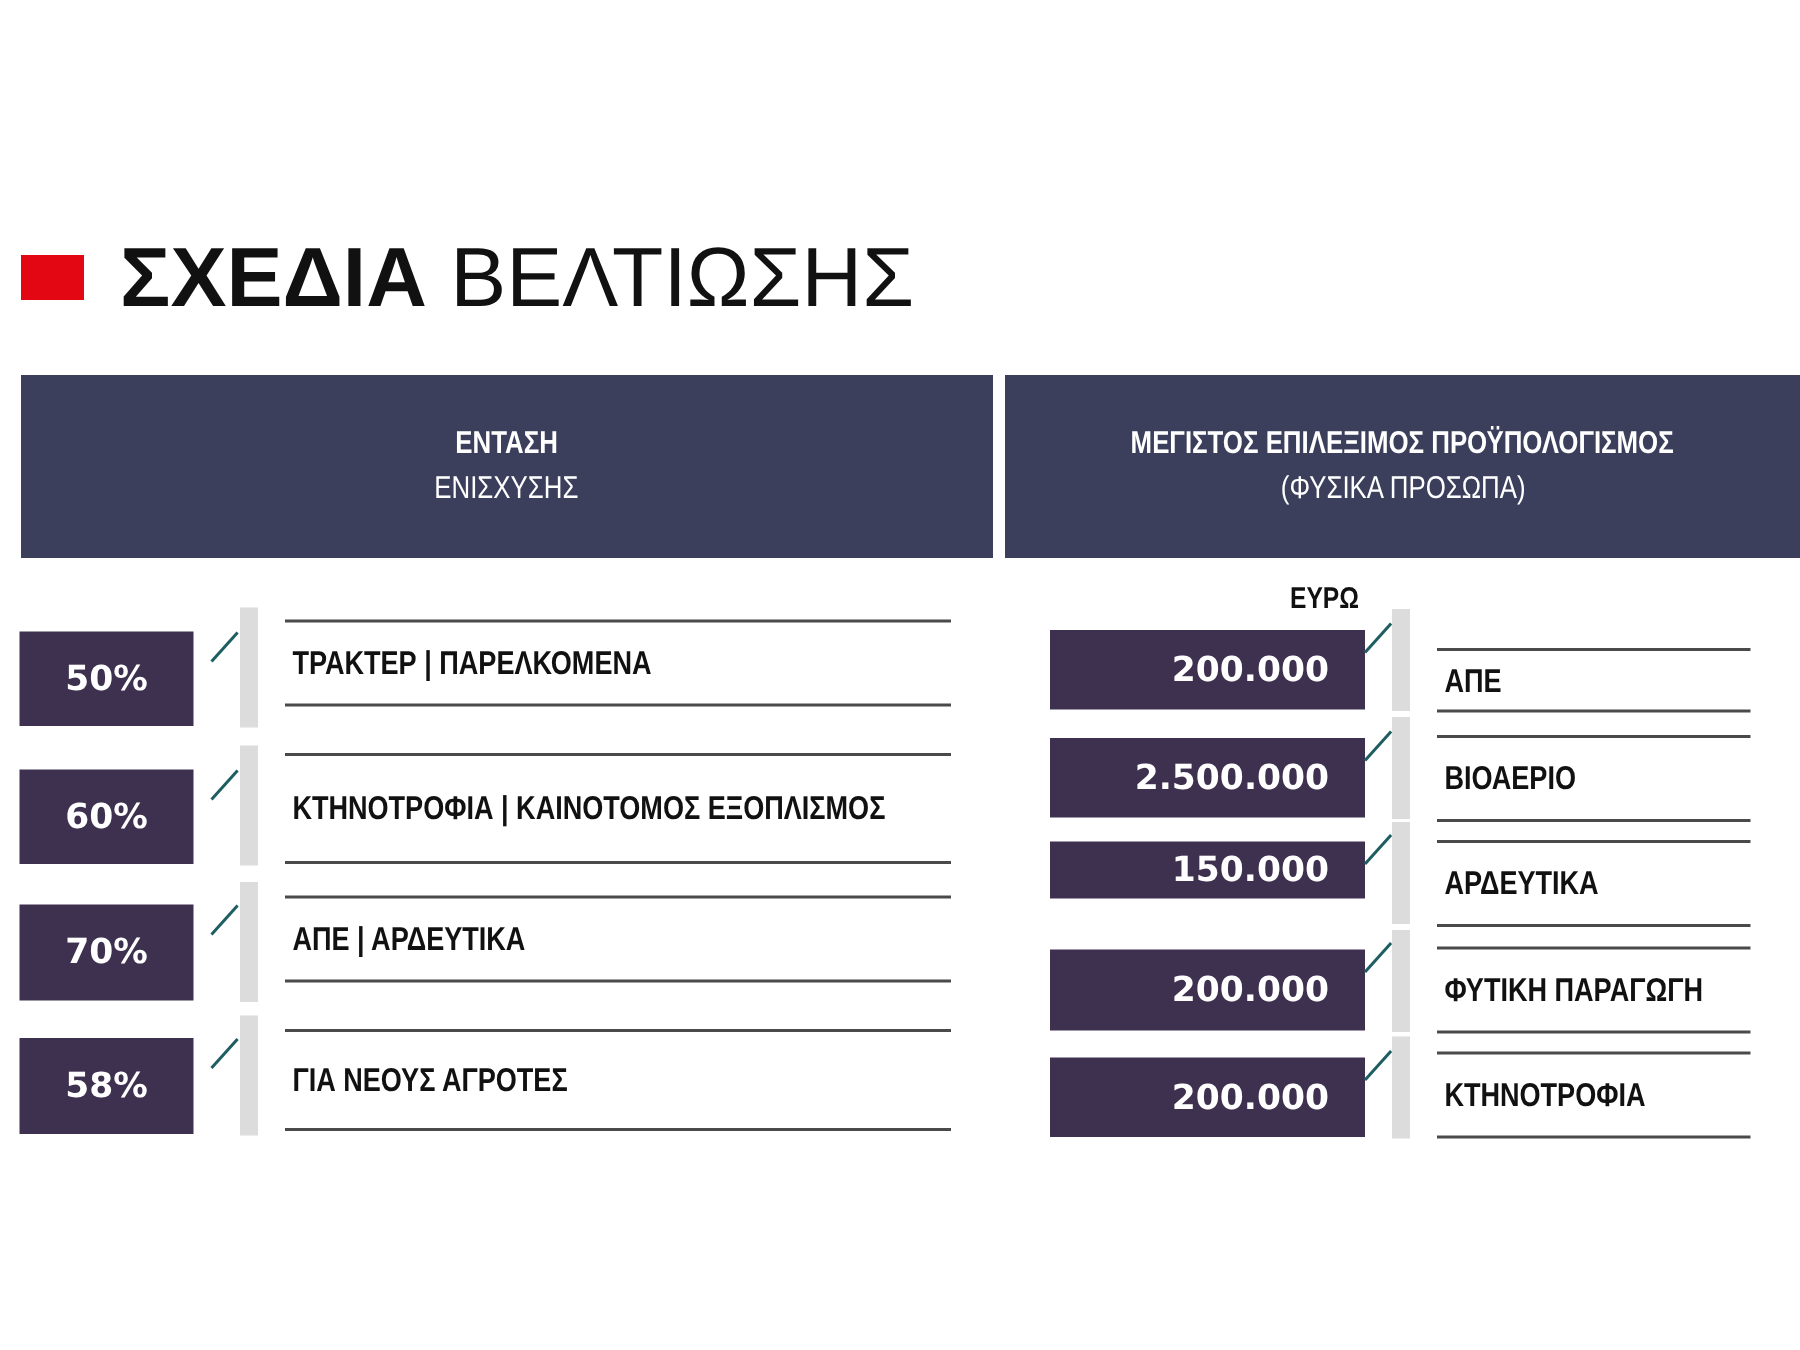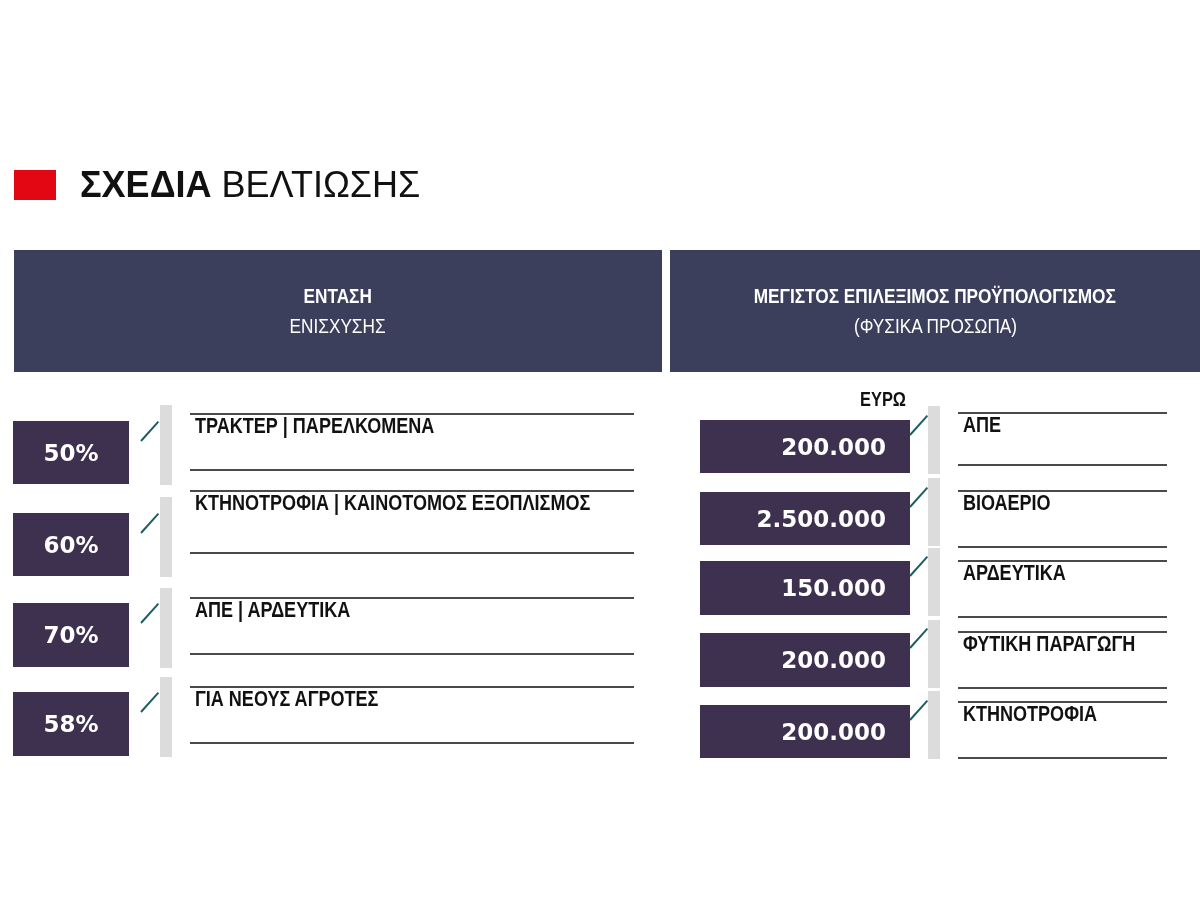--- a/index.html
+++ b/index.html
@@ -1,33 +1,33 @@
 <!DOCTYPE html>
 <html><head>
 <meta charset="utf-8">
 <style>
   html, body { margin: 0; padding: 0; }
   body { width: 1200px; height: 900px; background: #ffffff; position: relative; overflow: hidden; font-family: "Liberation Sans", sans-serif; }
   .title-mark { position: absolute; left: 14px; top: 170px; width: 42px; height: 30px; background: #e30613; }
-  .title { position: absolute; left: 80px; top: 160px; font-size: 36px; line-height: 50px; color: #111; white-space: nowrap; letter-spacing: 0px; }
+  .title { position: absolute; left: 80px; top: 160px; font-size: 56px; line-height: 50px; color: #111; white-space: nowrap; letter-spacing: 0px; }
   .title .bold { font-weight: 900; transform: scaleX(1); display: inline-block; }
   .title .light { font-weight: 400; }
 
   .header { position: absolute; top: 250px; height: 122px; background: #3b3f5c; color: #fff; display: flex; flex-direction: column; align-items: center; justify-content: center; text-align: center; font-family: "Liberation Sans", sans-serif; }
   .header .h1 { font-weight: 700; font-size: 21px; line-height: 30px; transform: scaleX(0.82); white-space: nowrap; }
   .header .h2 { font-weight: 400; font-size: 21px; line-height: 30px; transform: scaleX(0.82); white-space: nowrap; }
   .header-left { left: 14px; width: 648px; }
   .header-right { left: 670px; width: 530px; }
 
   .box { position: absolute; background: #3e3150; color: #fff; font-weight: 700; font-family: "DejaVu Sans", sans-serif; display: flex; align-items: center; }
   .box.left { left: 13px; width: 116px; justify-content: center; font-size: 23px; }
   .box.right { left: 700px; width: 210px; justify-content: flex-end; padding-right: 24px; box-sizing: border-box; font-size: 23px; }
   .connector { position: absolute; width: 26px; height: 2px; background: #1e5e62; transform-origin: left center; transform: rotate(-48deg); }
   .gbar { position: absolute; width: 12px; background: #dcdcdc; }
-  .label-row { position: absolute; display: flex; }
+  .label-row { position: absolute; display: flex; align-items: center; }
   .label-row .line-top, .label-row .line-bot { position: absolute; left: 0; right: 0; height: 2px; background: #4a4a4a; }
   .label-row .line-top { top: 0; }
   .label-row .line-bot { bottom: 0; }
   .label-row .txt { font-weight: 700; font-size: 22px; color: #111; white-space: nowrap; transform: scaleX(0.82); transform-origin: left center; padding-left: 6px; }
   .unit { position: absolute; left: 860px; top: 388px; font-weight: 700; font-size: 20px; color: #111; transform: scaleX(0.82); transform-origin: left center; }
 </style>
 </head>
 <body>
 
 <div class="title-mark"></div>
@@ -53,21 +53,21 @@
     <div class="line-top"></div>
     <span class="txt">ΤΡΑΚΤΕΡ | ΠΑΡΕΛΚΟΜΕΝΑ</span>
     <div class="line-bot"></div>
   </div>
 </div>
 
 <div>
   <div class="box left" style="top:513px;height:63px;">60%</div>
   <div class="connector" style="left:141px;top:532px;"></div>
   <div class="gbar" style="left:160px;top:497px;height:80px;"></div>
-  <div class="label-row" style="left:190px;top:490px;width:444px;height:64px;">
+  <div class="label-row" style="left:190px;top:502px;width:444px;height:74px;">
     <div class="line-top"></div>
     <span class="txt">ΚΤΗΝΟΤΡΟΦΙΑ | ΚΑΙΝΟΤΟΜΟΣ ΕΞΟΠΛΙΣΜΟΣ</span>
     <div class="line-bot"></div>
   </div>
 </div>
 
 <div>
   <div class="box left" style="top:603px;height:64px;">70%</div>
   <div class="connector" style="left:141px;top:622px;"></div>
   <div class="gbar" style="left:160px;top:588px;height:80px;"></div>
@@ -75,53 +75,53 @@
     <div class="line-top"></div>
     <span class="txt">ΑΠΕ | ΑΡΔΕΥΤΙΚΑ</span>
     <div class="line-bot"></div>
   </div>
 </div>
 
 <div>
   <div class="box left" style="top:692px;height:64px;">58%</div>
   <div class="connector" style="left:141px;top:711px;"></div>
   <div class="gbar" style="left:160px;top:677px;height:80px;"></div>
-  <div class="label-row" style="left:190px;top:686px;width:444px;height:58px;">
+  <div class="label-row" style="left:190px;top:686px;width:444px;height:68px;">
     <div class="line-top"></div>
     <span class="txt">ΓΙΑ ΝΕΟΥΣ ΑΓΡΟΤΕΣ</span>
     <div class="line-bot"></div>
   </div>
 </div>
 
 <div class="unit">ΕΥΡΩ</div>
 
 <div>
   <div class="box right" style="top:420px;height:53px;">200.000</div>
   <div class="connector" style="left:910px;top:434px;"></div>
   <div class="gbar" style="left:928px;top:406px;height:68px;"></div>
-  <div class="label-row" style="left:958px;top:412px;width:209px;height:54px;">
+  <div class="label-row" style="left:958px;top:432px;width:209px;height:43px;">
     <div class="line-top"></div>
     <span class="txt">ΑΠΕ</span>
     <div class="line-bot"></div>
   </div>
 </div>
 
 <div>
   <div class="box right" style="top:492px;height:53px;">2.500.000</div>
   <div class="connector" style="left:910px;top:506px;"></div>
   <div class="gbar" style="left:928px;top:478px;height:68px;"></div>
   <div class="label-row" style="left:958px;top:490px;width:209px;height:58px;">
     <div class="line-top"></div>
     <span class="txt">ΒΙΟΑΕΡΙΟ</span>
     <div class="line-bot"></div>
   </div>
 </div>
 
 <div>
-  <div class="box right" style="top:561px;height:54px;">150.000</div>
+  <div class="box right" style="top:561px;height:38px;">150.000</div>
   <div class="connector" style="left:910px;top:575px;"></div>
   <div class="gbar" style="left:928px;top:548px;height:68px;"></div>
   <div class="label-row" style="left:958px;top:560px;width:209px;height:58px;">
     <div class="line-top"></div>
     <span class="txt">ΑΡΔΕΥΤΙΚΑ</span>
     <div class="line-bot"></div>
   </div>
 </div>
 
 <div>

